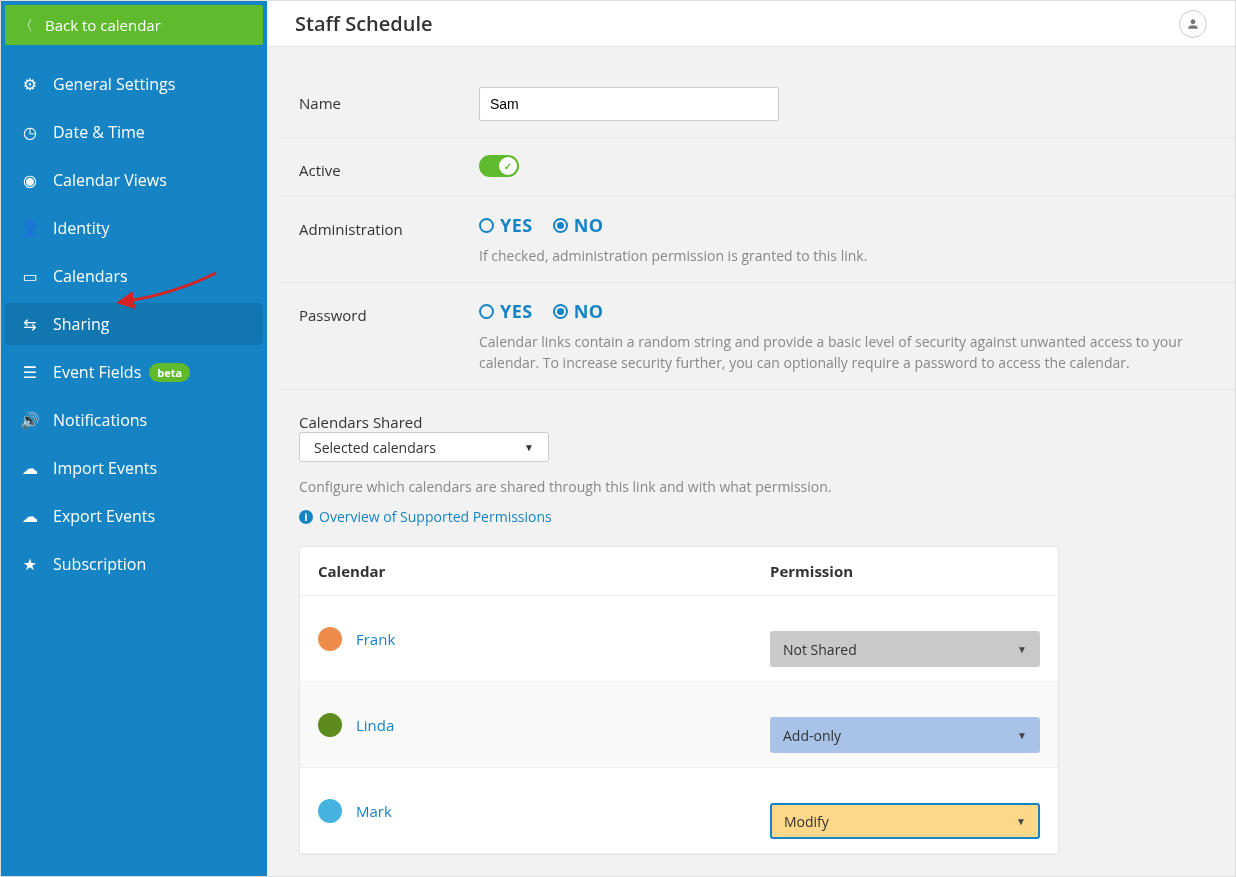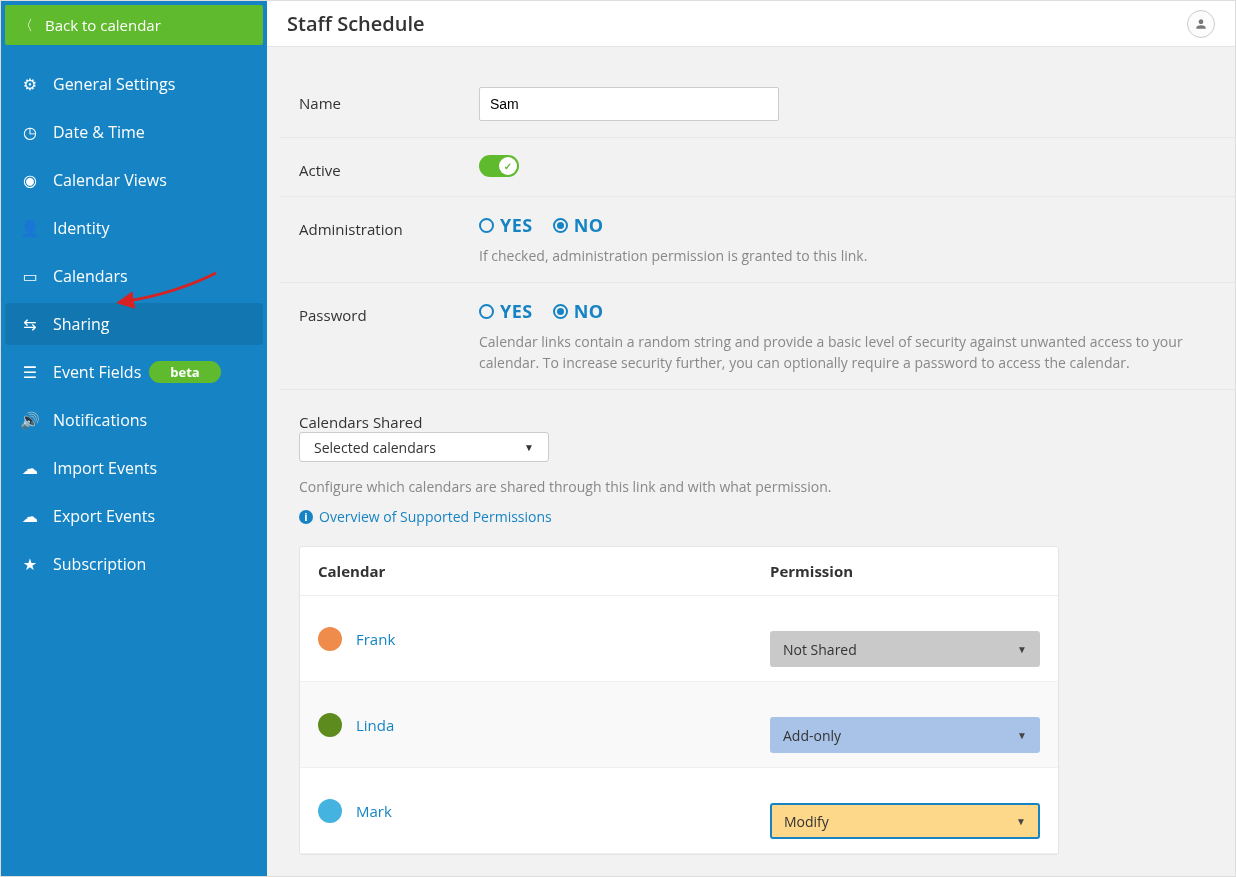--- a/index.html
+++ b/index.html
@@ -8,28 +8,28 @@
 
 
 .sidebar { width: 266px; background: #1684c4; color: #fff; display: flex; flex-direction: column; }
 .back-btn { background: #5fba2d; height: 40px; display: flex; align-items: center; padding: 0 14px; cursor: pointer; margin: 4px; border-radius: 2px; }
 .back-btn .chev { margin-right: 12px; font-size: 14px; line-height:1; }
 .side-list { padding: 14px 4px 6px 4px; flex: 1; }
 .side-item { display: flex; align-items: center; padding: 10px 14px; border-radius: 4px; cursor: pointer; margin-bottom: 6px; position: relative; }
 .side-item.active { background: #1276b1; }
 .side-item .ico { width: 22px; text-align: center; margin-right: 12px; font-size: 16px; }
 .side-item .lbl { font-size: 16px; }
-.badge-beta { background: #5fba2d; color: #fff; font-size: 13px; font-weight: bold; padding: 2px 21px; border-radius: 12px; margin-left: 8px; }
+.badge-beta { background: #5fba2d; color: #fff; font-size: 11px; font-weight: bold; padding: 2px 8px; border-radius: 12px; margin-left: 8px; }
 .side-footer { padding: 14px 18px; font-size: 15px; }
 .arrow { position: absolute; left: 115px; top: 262px; pointer-events: none; z-index: 5; }
 .arrow svg { width: 110px; height: 50px; }
 
 
 .main { flex: 1; background: #f2f2f2; display: flex; flex-direction: column; overflow-y: auto; }
-.topbar { background: #fff; height: 46px; border-bottom: 1px solid #e4e4e4; display: flex; align-items: center; padding: 0 20px; }
+.topbar { background: #fff; height: 46px; border-bottom: 1px solid #e4e4e4; display: flex; align-items: center; padding: 0 28px; }
 .topbar .title { font-size: 20px; font-weight: 600; color: #333; }
 .topbar .spacer { flex: 1; }
 .avatar { width: 28px; height: 28px; border: 1px solid #ccc; border-radius: 50%; display: flex; align-items: center; justify-content: center; background: #fcfcfc; }
 .avatar svg { width: 14px; height: 14px; fill: #777; }
 
 .content { padding: 10px 0 0 12px; }
 .row { display: flex; padding: 16px 20px; border-bottom: 1px solid #e7e7e7; }
 .row:first-child { padding-top: 30px; }
 .row .label { width: 180px; font-size: 15px; color: #333; padding-top: 6px; }
 .row .field { flex: 1; }

